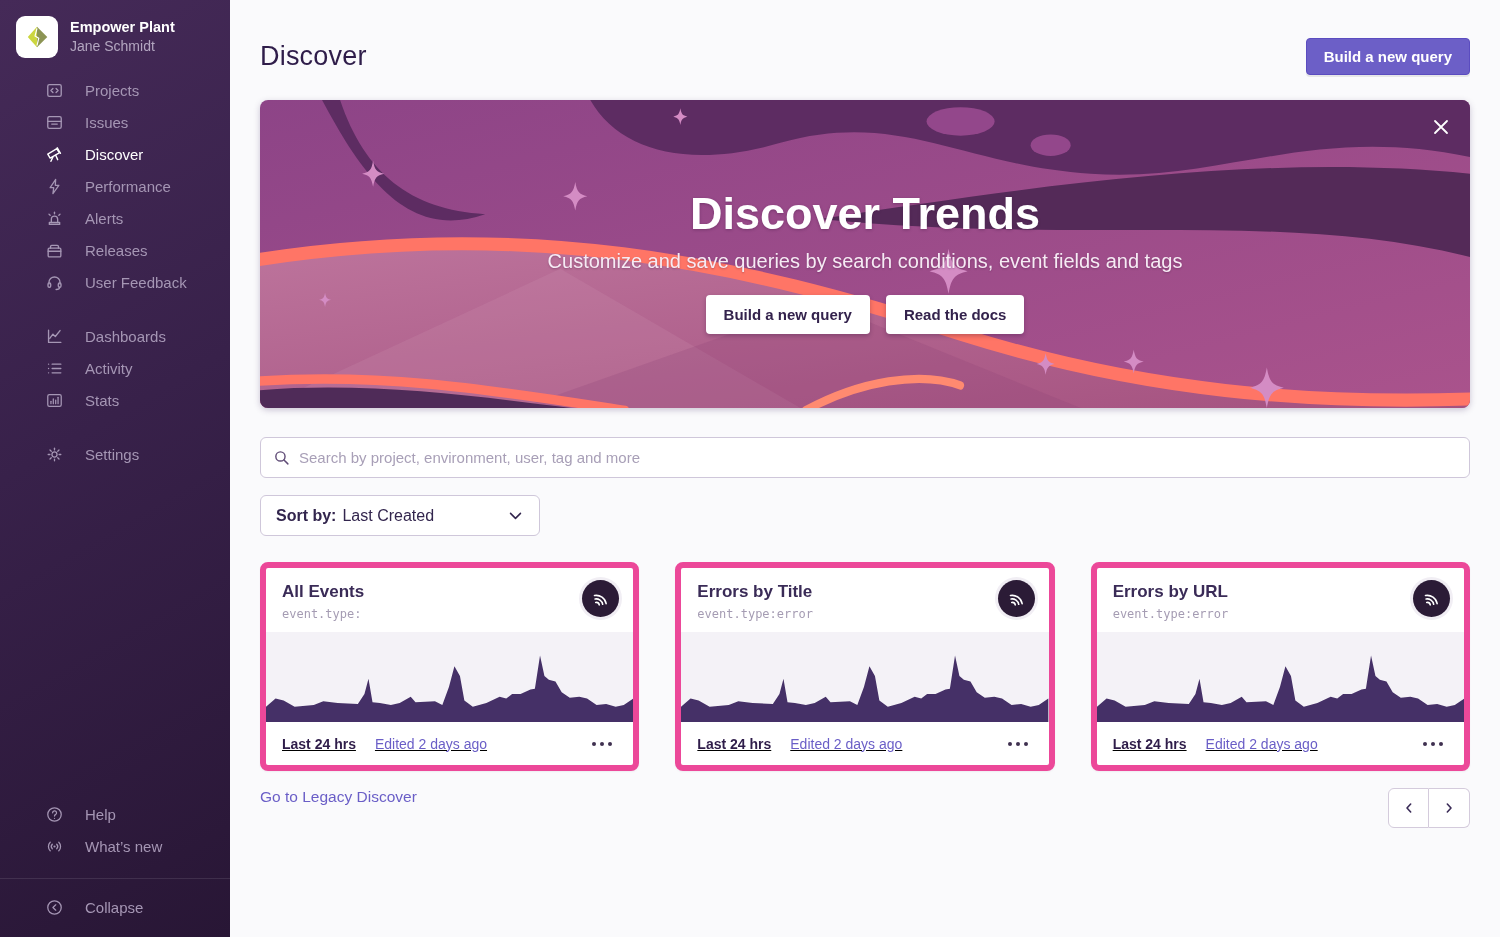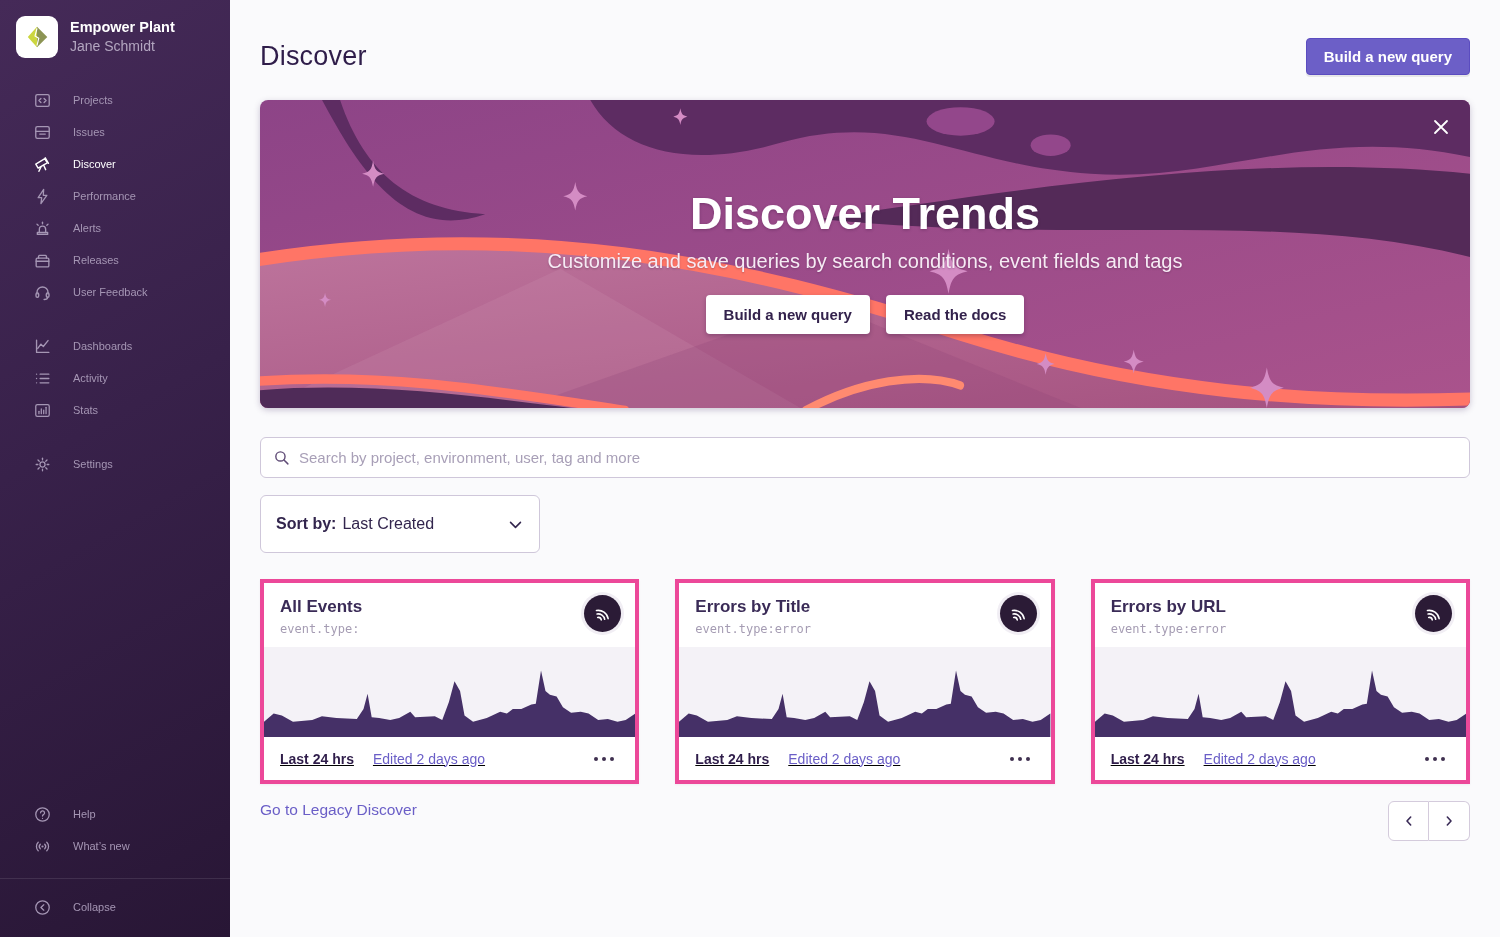--- a/index.html
+++ b/index.html
@@ -5,26 +5,26 @@
   * { margin:0; padding:0; box-sizing:border-box; }
   html,body { width:1500px; height:937px; overflow:hidden; }
   body { font-family:"Liberation Sans", sans-serif; background:#fafafc; display:flex; }
 
   
   .sidebar {
     width:230px; min-width:230px; height:100%;
     background:linear-gradient(150deg,#452a58 0%,#38214a 45%,#281635 100%);
     color:#a99bb8; display:flex; flex-direction:column; padding:16px 0 14px;
   }
-  .org-header { display:flex; align-items:center; gap:12px; padding:0 16px; margin-bottom:26px; }
+  .org-header { display:flex; align-items:center; gap:12px; padding:0 16px; margin-bottom:16px; }
   .org-avatar { width:42px; height:42px; background:#fff; border-radius:9px; display:flex; align-items:center; justify-content:center; flex:none; }
   .org-name { color:#fff; font-weight:bold; font-size:14.5px; line-height:1.35; }
   .org-user { color:#b3a6c0; font-size:14px; line-height:1.35; }
   .nav-group { display:flex; flex-direction:column; }
-  .nav-item { display:flex; align-items:center; height:32px; padding:0 16px 0 32px; cursor:pointer; font-size:11px; color:#a596b4; }
+  .nav-item { display:flex; align-items:center; height:32px; padding:0 16px 0 44px; cursor:pointer; font-size:15px; color:#a596b4; }
   .nav-item.active { color:#ffffff; }
   .nav-icon { width:20px; height:20px; margin-right:21px; display:flex; align-items:center; justify-content:center; flex:none; }
   .nav-icon svg { width:19px; height:19px; }
   .spacer-sm { height:22px; } .spacer-md { height:22px; }
   .sidebar-bottom { margin-top:auto; }
   .collapse-wrap { border-top:1px solid rgba(255,255,255,0.10); margin-top:16px; padding-top:12px; }
 
   
   .main { flex:1; height:100%; overflow:hidden; padding:0 30px; position:relative; }
   .page-header { display:flex; align-items:center; justify-content:space-between; margin-top:38px; }
@@ -50,30 +50,30 @@
   .banner-close { position:absolute; z-index:3; top:12px; right:14px; width:30px; height:30px;
                   background:transparent; border:none; cursor:pointer; display:flex; align-items:center; justify-content:center; }
 
   
   .toolbar { display:flex; margin-top:29px; gap:17px;flex-direction:column; }
   .search-box { flex:1; position:relative; }
   .search-input { width:100%; height:41px; border:1px solid #cfc7da; border-radius:6px; background:#fff;
                   padding:0 14px 0 38px; font-size:15px; color:#40305c; font-family:inherit; outline:none; }
   .search-input::placeholder { color:#a89fb7; }
   .search-icon { position:absolute; left:13px; top:12px; width:17px; height:17px; color:#5f4b76; }
-  .sort-btn { width:280px; height:58px; background:#fff; border:1px solid #cfc7da; border-radius:6px;
+  .sort-btn { width:280px; height:41px; background:#fff; border:1px solid #cfc7da; border-radius:6px;
               display:flex; align-items:center; justify-content:space-between; padding:0 15px;
               font-size:16px; color:#32254d; cursor:pointer; font-family:inherit; }
   .sort-label { font-weight:bold; }
   .sort-value { margin-left:6px; font-weight:400; }
   .sort-text { display:flex; }
 
   
   .cards { display:grid; grid-template-columns:repeat(3,1fr); gap:36px; margin-top:26px; }
-  .card { background:#fff; border:4px solid #ec4899; border-radius:0; overflow:hidden; cursor:pointer;
+  .card { background:#fff; border:6px solid #ec4899; border-radius:8px; overflow:hidden; cursor:pointer;
           box-shadow:0 1px 2px rgba(60,35,90,0.06); }
   .card-head { position:relative; padding:14px 16px 12px; height:64px; }
   .card-title { font-size:17px; font-weight:600; color:#3a2b57; }
   .card-query { font-family:"DejaVu Sans Mono", monospace; font-size:12px; color:#a59cb3; margin-top:5px; }
   .card-avatar { position:absolute; top:12px; right:14px; width:37px; height:37px; border-radius:50%;
                  background:#2b1b36; display:flex; align-items:center; justify-content:center;
                  box-shadow:0 0 0 3px #f1eef4; }
   .card-chart { height:90px; background:#f4f2f7; }
   .card-chart svg { display:block; width:100%; height:100%; }
   .card-foot { height:43px; display:flex; align-items:center; padding:0 16px;text-decoration:underline; }

